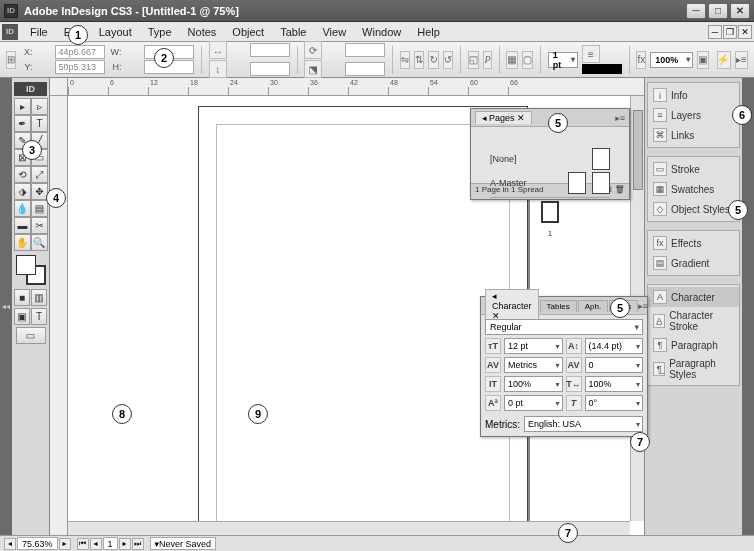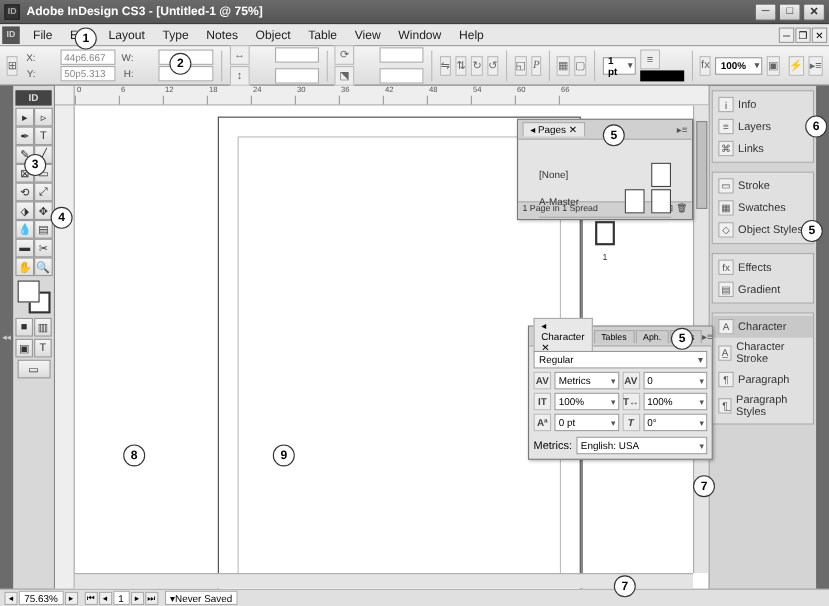--- a/index.html
+++ b/index.html
@@ -417,20 +417,26 @@
   <div class="panel-tabbar">
     <div class="panel-tab">◂ <span>Character</span> ✕</div>
     <div class="panel-tab" style="background:#ccc;margin-left:1px;font-size:8px">Tables</div>
     <div class="panel-tab" style="background:#ccc;margin-left:1px;font-size:8px">Aph.</div>
     <div class="panel-tab" style="background:#ccc;margin-left:1px;font-size:8px">Mes</div>
     <div class="panel-close">▸≡</div>
   </div>
   <div class="char-body">
     <div class="char-select">Regular</div>
     <div class="char-row">
+      <div class="char-icon">тT</div>
+      <div class="char-input">12 pt</div>
+      <div class="char-icon">A↕</div>
+      <div class="char-input">(14.4 pt)</div>
+    </div>
+    <div class="char-row">
       <div class="char-icon">AV</div>
       <div class="char-input">Metrics</div>
       <div class="char-icon">AV</div>
       <div class="char-input">0</div>
     </div>
     <div class="char-row">
       <div class="char-icon">IT</div>
       <div class="char-input">100%</div>
       <div class="char-icon">T↔</div>
       <div class="char-input">100%</div>

